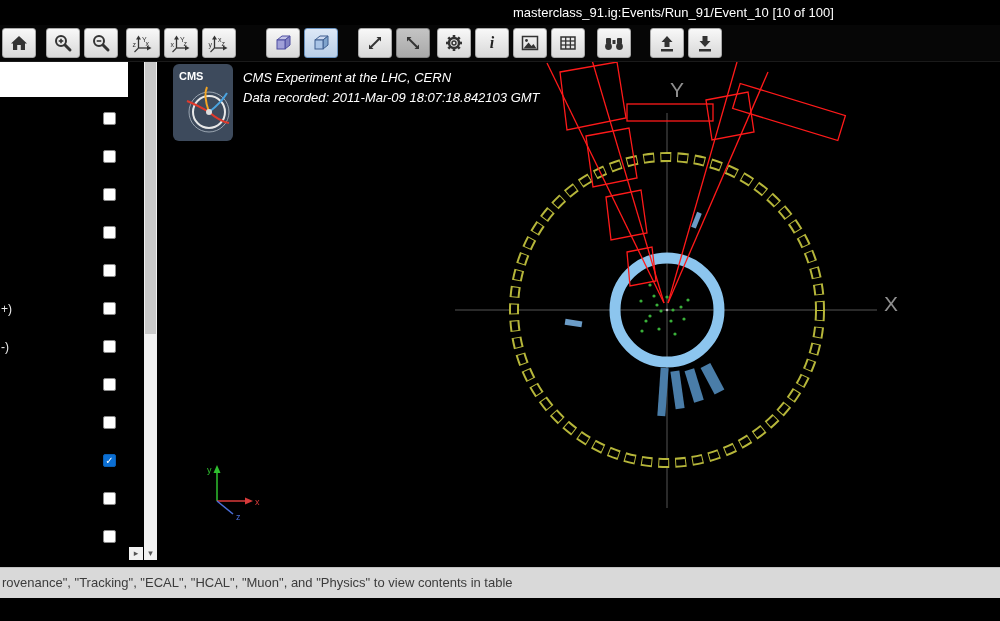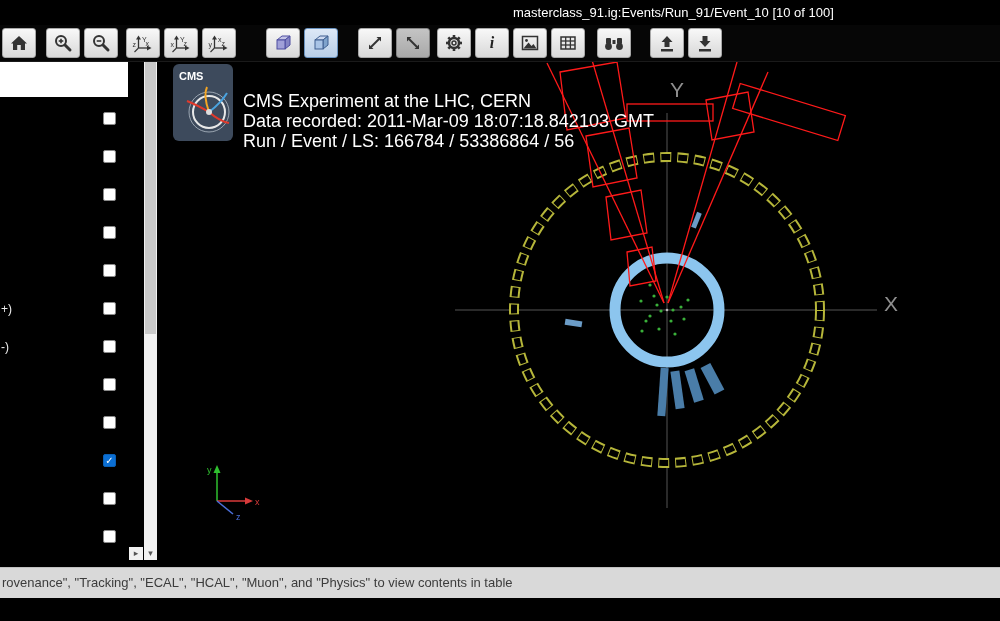--- a/index.html
+++ b/index.html
@@ -30,21 +30,21 @@
               border:1px solid #8a8a8a; border-radius:2px; font-size:10px; line-height:12px; text-align:center; color:#fff; }
   .sb-check.checked { background:#0b6fd4; border-color:#0a5fb4; }
   .vscroll { position:absolute; left:144px; top:62px; width:13px; height:498px; background:#f1f1f1; }
   .vthumb  { position:absolute; left:1px; top:0; width:11px; height:272px; background:#c9c9c9; }
   .vdown   { position:absolute; left:0; top:485px; width:13px; height:13px; background:#f1f1f1;
              color:#555; font-size:9px; line-height:13px; text-align:center; }
   .hright  { position:absolute; left:129px; top:547px; width:14px; height:13px; background:#f1f1f1;
              color:#555; font-size:9px; line-height:13px; text-align:center; }
   
   .main-svg { position:absolute; left:157px; top:62px; }
-  .overlay { position:absolute; left:243px; top:91px; color:#fff; font-size:18px; line-height:20px; white-space:nowrap; }
+  .overlay { position:absolute; left:243px; top:68px; color:#fff; font-size:13px; line-height:20px; white-space:nowrap;font-style:italic; }
   .logo { position:absolute; left:173px; top:64px; }
   
   .statusbar { position:absolute; left:0; top:567px; width:1000px; height:31px; background:#d9d9d9;
                border-top:1px solid #c0c0c0; color:#3c3c3c; font-size:13px; line-height:29px; padding-left:2px; white-space:nowrap; }
 </style>
 </head>
 <body>
 
 <div class="titlebar">
   <span class="title">masterclass_91.ig:Events/Run_91/Event_10 [10 of 100]</span>
@@ -275,21 +275,20 @@
   <circle cx="36" cy="48" r="16" fill="none" stroke="#e8e8e8" stroke-width="2"></circle>
   <path d="M36 48 Q24 41 14 37" fill="none" stroke="#e0392b" stroke-width="2"></path>
   <path d="M36 48 Q30 31 34 23" fill="none" stroke="#f5a623" stroke-width="2"></path>
   <path d="M36 48 Q48 39 54 29" fill="none" stroke="#4aa3df" stroke-width="2"></path>
   <path d="M36 48 Q46 57 56 59" fill="none" stroke="#e0392b" stroke-width="2"></path>
   <circle cx="36" cy="48" r="3" fill="#ddd"></circle>
 </svg>
 <div class="overlay">
   <div>CMS Experiment at the LHC, CERN</div>
   <div>Data recorded: 2011-Mar-09 18:07:18.842103 GMT</div>
-  <div>Run / Event / LS: 166784 / 53386864 / 56</div>
 </div>
 
 <div class="sidebar">
   <div class="sb-header"></div>
 
   <div class="sb-row" style="top:50px">
     <span class="sb-label"></span>
     <div class="sb-check"></div>
   </div>
   <div class="sb-row" style="top:88px">

